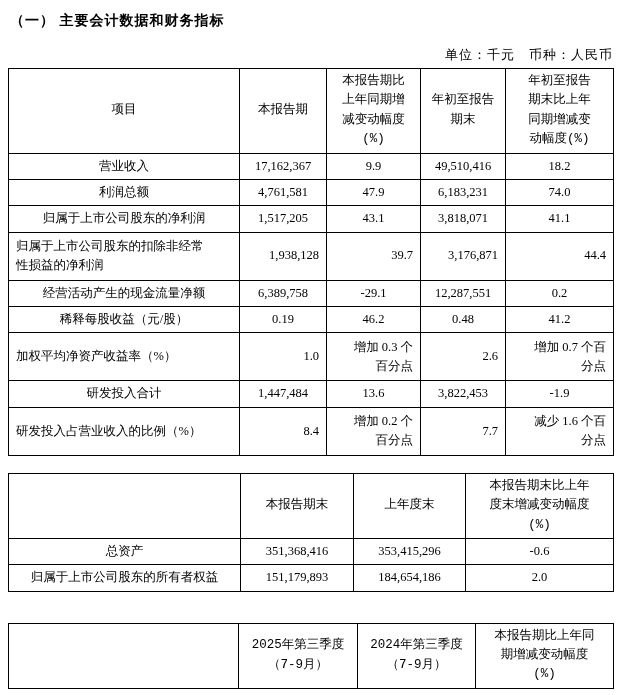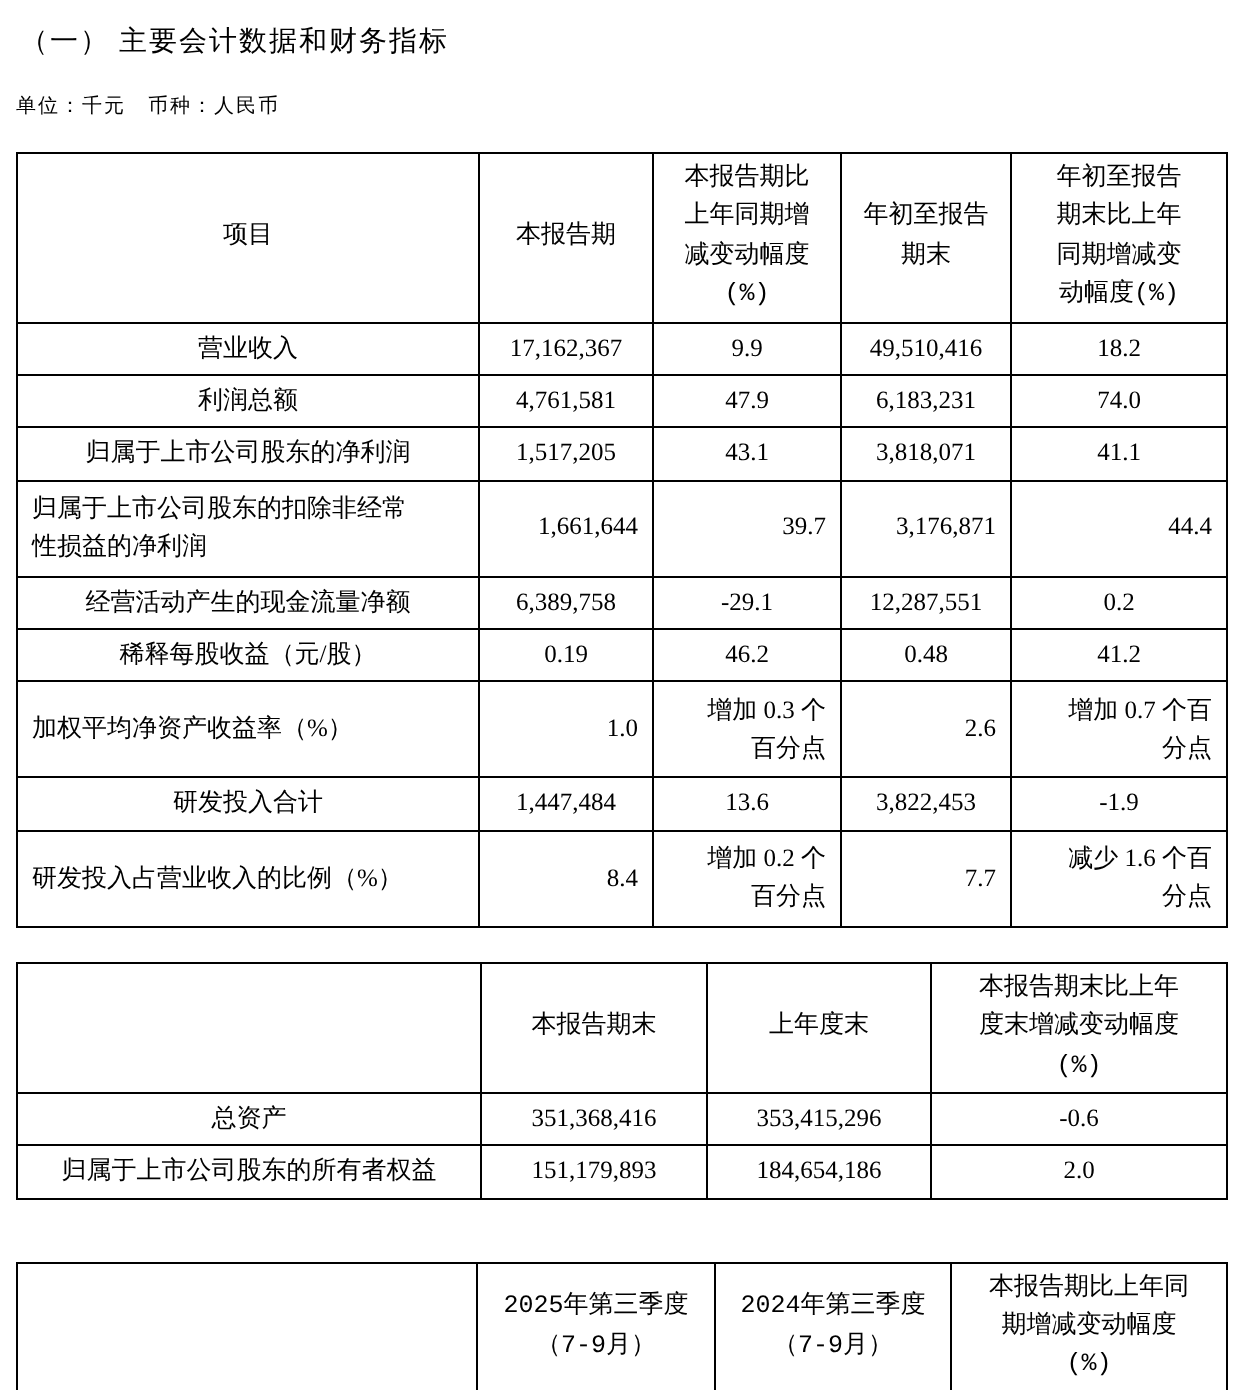--- a/index.html
+++ b/index.html
@@ -7,28 +7,28 @@
   body {
     width: 621px;
     height: 695px;
     font-family: "Liberation Serif", "DejaVu Serif", serif;
     color: #000000;
     overflow: hidden;
   }
   .doc { padding: 10px 8px 0 8px; }
   .doc-title {
     font-size: 14px;
-    font-weight: normal;
+    font-weight: bold;
     letter-spacing: 1px;
     margin: 2px 0 0 2px;
   }
   .unit-note {
-    text-align: left;
-    font-size: 10px;
-    margin: 16px 0 16px 0;
+    text-align: right;
+    font-size: 13px;
+    margin: 16px 0 4px 0;
     letter-spacing: 1px;
   }
   table {
     border-collapse: collapse;
     width: 605px;
     table-layout: fixed;
   }
   td {
     border: 1px solid #000000;
     font-size: 12.5px;
@@ -96,21 +96,21 @@
       <tr>
         <td class="lbl r1">归属于上市公司股东的净利润</td>
         <td class="num r1">1,517,205</td>
         <td class="num r1">43.1</td>
         <td class="num r1">3,818,071</td>
         <td class="num r1">41.1</td>
       </tr>
       <tr>
         <td class="lbl r2">归属于上市公司股东的扣除非经常
 性损益的净利润</td>
-        <td class="num r2">1,661,644</td>
+        <td class="num r2">1,938,128</td>
         <td class="num r2">39.7</td>
         <td class="num r2">3,176,871</td>
         <td class="num r2">44.4</td>
       </tr>
       <tr>
         <td class="lbl r1">经营活动产生的现金流量净额</td>
         <td class="num r1">6,389,758</td>
         <td class="num r1">-29.1</td>
         <td class="num r1">12,287,551</td>
         <td class="num r1">0.2</td>

